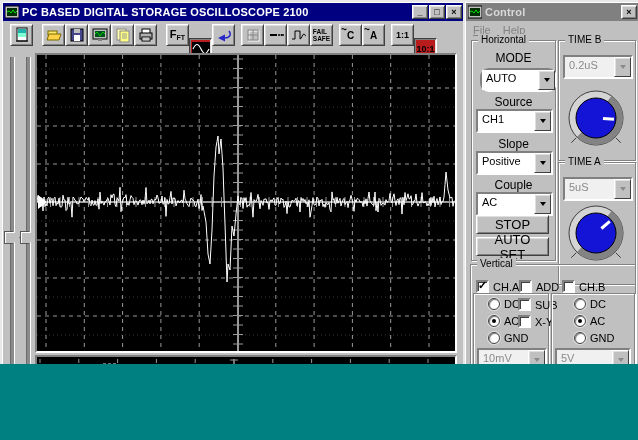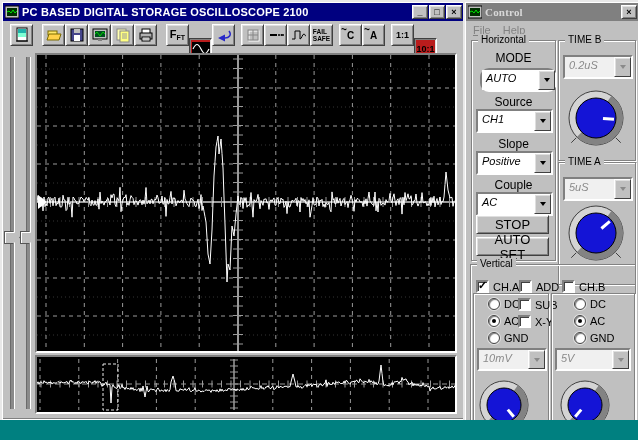--- a/index.html
+++ b/index.html
@@ -1,23 +1,23 @@
 <!DOCTYPE html>
 <html><head>
 <meta charset="utf-8">
 <style>
   html,body{margin:0;padding:0;background:#008080;font-family:"Liberation Sans",sans-serif;}
-  .desktop{position:relative;width:638px;height:420px;background:#008080;overflow:hidden;}
+  .desktop{position:relative;width:638px;height:364px;background:#008080;overflow:hidden;}
   .win{position:absolute;background:#c0c0c0;border:2px solid;border-color:#e8e8e8 #303030 #303030 #e8e8e8;
        box-shadow:inset 1px 1px 0 #ffffff, inset -1px -1px 0 #808080;}
   .titlebar{position:absolute;left:1px;right:1px;top:1px;height:18px;display:flex;align-items:center;padding:0 2px;}
   .titlebar.active{background:#000080;}
   .titlebar.inactive{background:#808080;}
   .tb-title{font-size:11px;font-weight:bold;color:#fff;margin-left:3px;white-space:nowrap;letter-spacing:.2px;}
-  .titlebar.inactive .tb-title{color:#d8d8d8;font-family:Liberation Serif, serif;}
+  .titlebar.inactive .tb-title{color:#d8d8d8;}
   .tb-icon{width:14px;height:14px;display:inline-block;}
   .tb-btns{margin-left:auto;display:flex;gap:1px;}
   .tbb{width:16px;height:14px;background:#c0c0c0;border:1px solid;border-color:#fff #404040 #404040 #fff;
        box-shadow:inset 1px 1px 0 #dfdfdf, inset -1px -1px 0 #808080;font-size:9px;line-height:11px;
        text-align:center;padding:0;font-family:"Liberation Sans",sans-serif;font-weight:bold;color:#000;}
   .toolbar{position:absolute;left:2px;top:21px;height:24px;display:flex;align-items:center;}
   .tbtn{width:23px;height:22px;background:#c0c0c0;border:1px solid;border-color:#fff #404040 #404040 #fff;
         box-shadow:inset 1px 1px 0 #dfdfdf, inset -1px -1px 0 #808080;display:flex;align-items:center;
         justify-content:center;padding:0;margin-right:0;}
   .tbtn.pressed{border-color:#404040 #fff #fff #404040;box-shadow:inset 1px 1px 0 #808080, inset -1px -1px 0 #dfdfdf;background:#b91c1c;margin-top:28px;}
@@ -35,21 +35,21 @@
   .grip{position:absolute;right:4px;bottom:4px;width:12px;height:12px;}
   .statusbar{position:absolute;left:1px;right:1px;bottom:1px;height:22px;border-top:1px solid #808080;box-shadow:0 1px 0 #fff inset;}
   
   .menu{position:absolute;left:2px;top:20px;height:16px;display:flex;gap:12px;padding-left:6px;align-items:center;}
   .menu-item{font-size:11px;color:#828282;}
   .menu-item::first-letter{text-decoration:underline;}
   .group{position:absolute;border:1px solid #828282;box-shadow:1px 1px 0 #fff, inset 1px 1px 0 #fff;}
   .group-label{position:absolute;top:-7px;left:6px;background:#c0c0c0;font-size:10px;color:#000;padding:0 3px;line-height:12px;}
   .ctl-label{position:absolute;width:100%;text-align:center;font-size:12px;color:#000;}
   .combo{position:absolute;height:20px;display:flex;border:2px solid;border-color:#808080 #fff #fff #808080;
-         box-shadow:inset 1px 1px 0 #404040;background:#ec4899;font-style:italic;}
+         box-shadow:inset 1px 1px 0 #404040;background:#ec4899;}
   .combo-field{flex:1;font-size:11px;padding:2px 0 0 4px;color:#000;background:#fff;overflow:hidden;white-space:nowrap;}
   .combo-btn{width:15px;background:#c0c0c0;border:1px solid;border-color:#fff #404040 #404040 #fff;
              box-shadow:inset 1px 1px 0 #dfdfdf;display:flex;align-items:center;justify-content:center;}
   .arrow-down{width:0;height:0;border-left:3px solid transparent;border-right:3px solid transparent;border-top:4px solid #000;}
   .combo.disabled .combo-field{background:#f0f0f0;color:#8a8a8a;}
   .combo.disabled .arrow-down{border-top-color:#8a8a8a;}
   .btn95{position:absolute;background:#c0c0c0;border:1px solid;border-color:#fff #404040 #404040 #fff;
          box-shadow:inset 1px 1px 0 #dfdfdf, inset -1px -1px 0 #808080;font-size:13px;color:#000;
          display:flex;align-items:center;justify-content:center;font-family:"Liberation Sans",sans-serif;}
   .chk-row{position:absolute;display:flex;align-items:center;}

